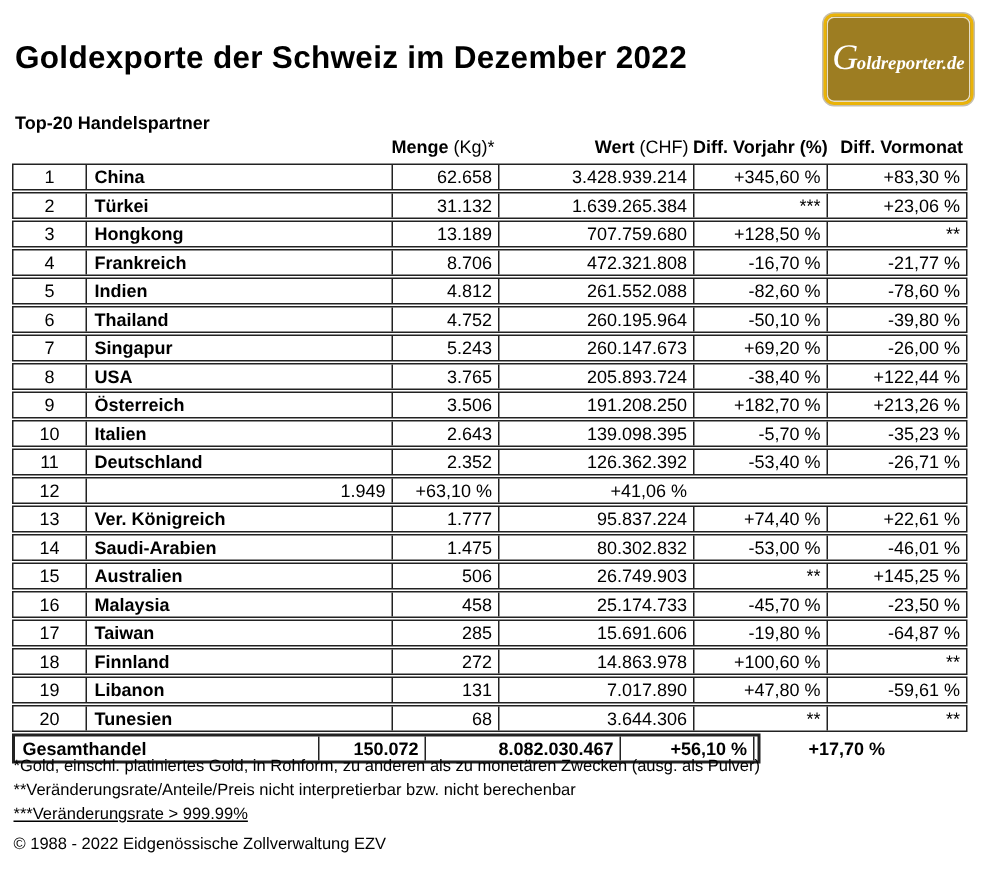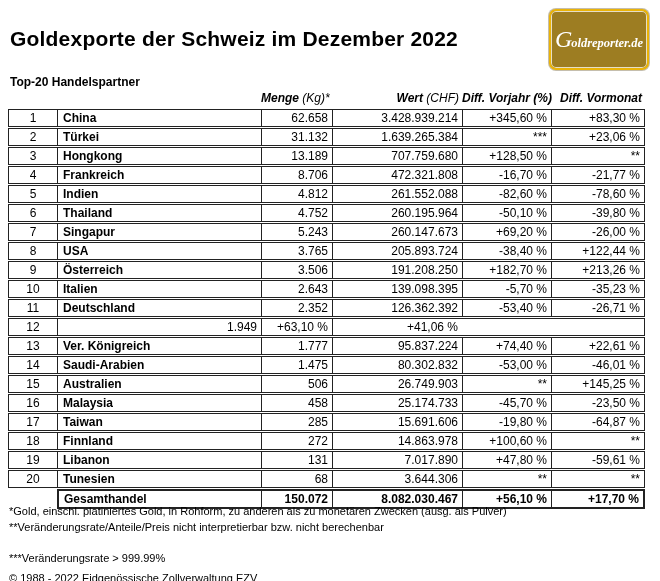--- a/index.html
+++ b/index.html
@@ -36,21 +36,21 @@
     font-size:24px; font-weight:normal; margin-right:-1px;
   }
   .subtitle {
     position:absolute; left:10px; top:75px;
     font-size:12px; font-weight:bold;
   }
   .colheads {
     position:absolute; left:8px; top:91px; width:637px;
     display:grid;
     grid-template-columns:49px 204px 71px 130px 89px 94px;
-    font-size:12px; line-height:14px;font-style:italic;
+    font-size:12px; line-height:14px;
   }
   .colheads .h { text-align:right; padding-right:3px; white-space:nowrap; }
   .colheads .bld { font-weight:bold; }
   .tbl {
     position:absolute; left:8px; top:109px; width:637px;
   }
   .trow {
     display:grid;
     grid-template-columns:48px 204px 71px 130px 89px 93px;
     width:637px; height:18px;
@@ -59,31 +59,31 @@
     margin-bottom:1px;
     font-size:12px; line-height:16px;
     background:#fff;
   }
   .cell { box-sizing:border-box; overflow:hidden; white-space:nowrap; }
   .cell + .cell { border-left:1px solid #222; }
   .rank { text-align:center; }
   .country { font-weight:bold; padding-left:5px; }
   .num { text-align:right; padding-right:4px; }
   .trow.total {
-    margin-left:49px; width:588px;
+    width:499px;
     grid-template-columns:202px 71px 130px 89px 92px;
     border-width:2px; height:20px;
     font-weight:bold;
   }
   .footnotes {
     position:absolute; left:9px; top:503px;
     font-size:11px; line-height:16px;
   }
   .footnotes p { margin:0; }
-  .footnotes .fn3 { margin-top:15px; }
+  .footnotes .fn3 { margin-top:0;text-decoration:underline; }
   .footnotes .fn4 { margin-top:4px; }
 </style>
 </head>
 <body>
 
 <div class="page">
 
   <div class="title">Goldexporte der Schweiz im Dezember 2022</div>
 
   <div class="logo">

